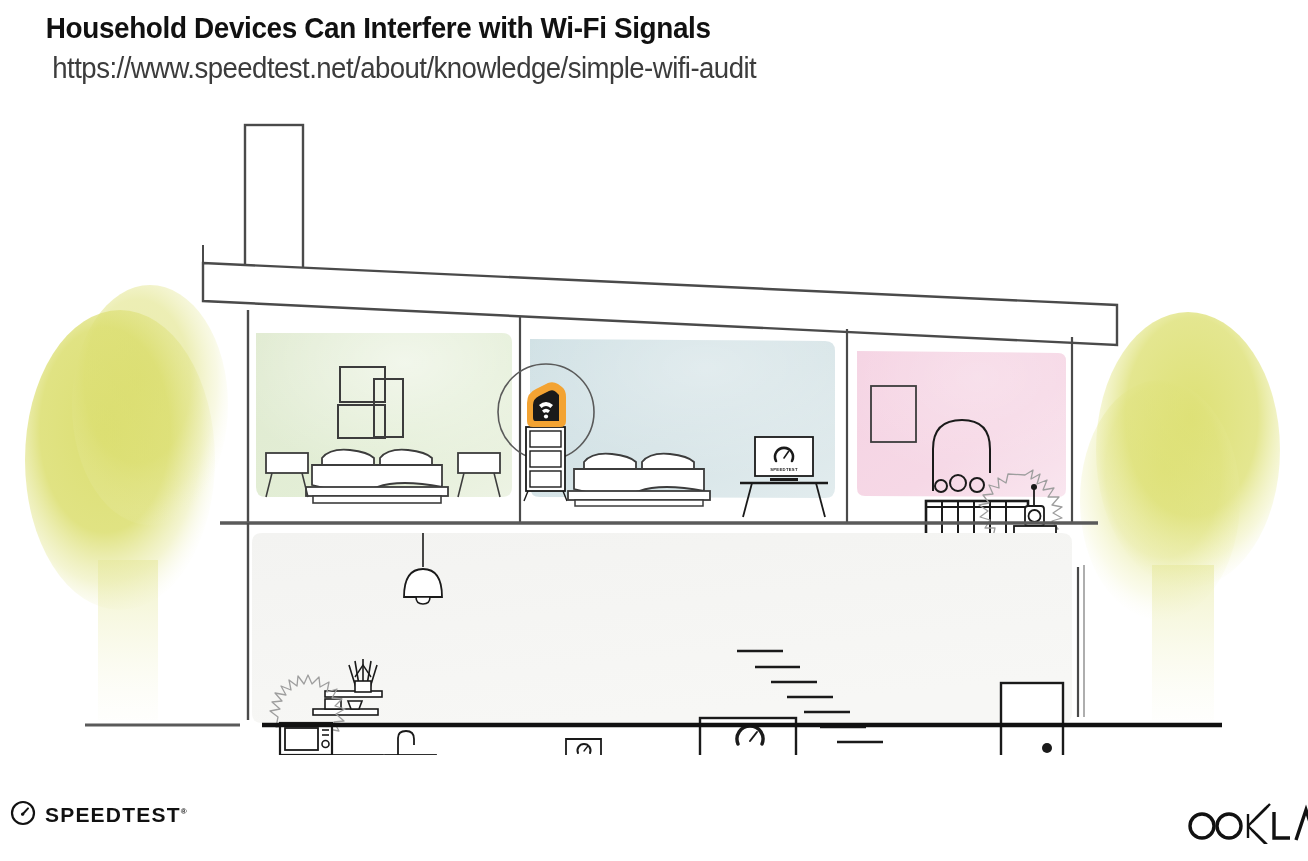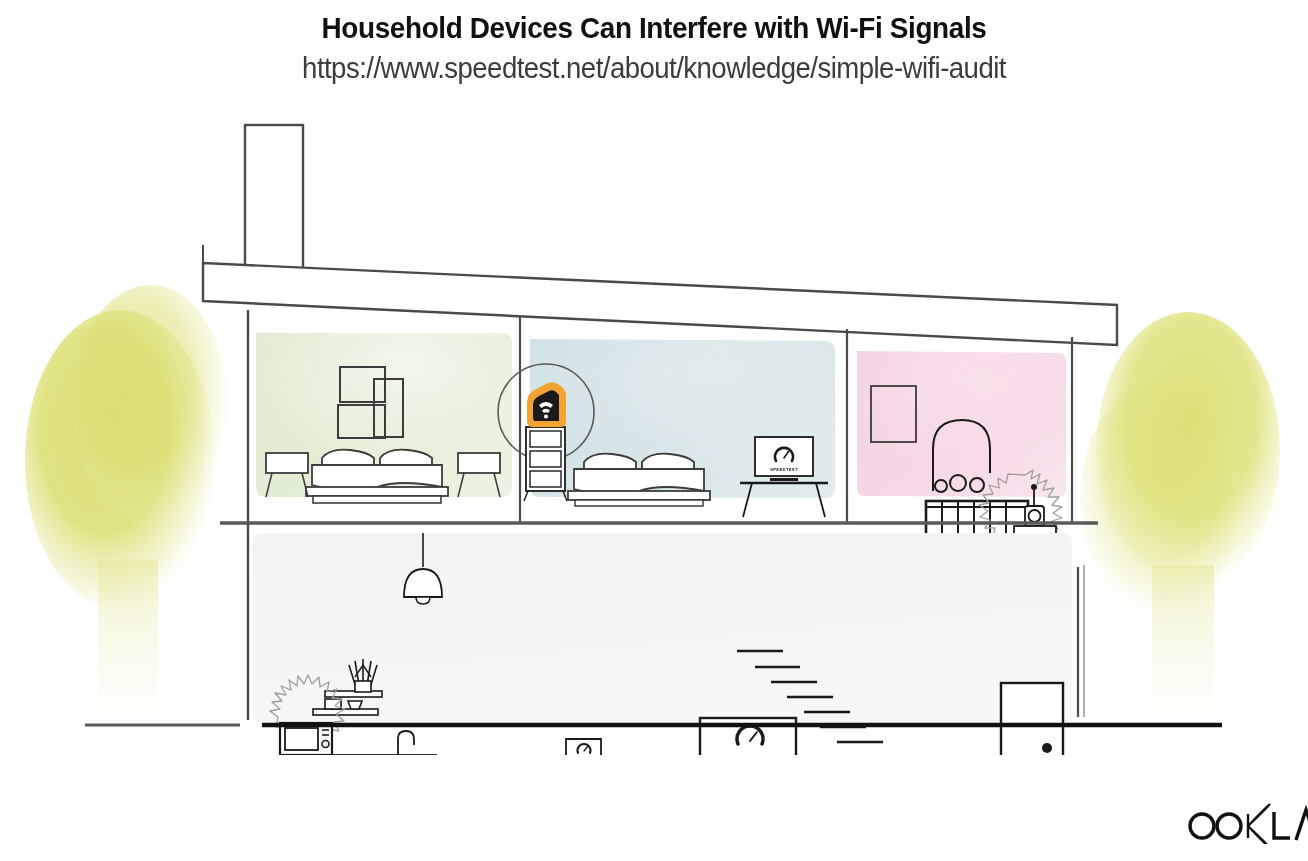--- a/index.html
+++ b/index.html
@@ -6,21 +6,21 @@
   body{
     width:1308px;height:861px;
     background:#ffffff;
     font-family:"Liberation Sans", sans-serif;
     overflow:hidden;
     position:relative;
   }
   .stage{position:absolute;left:0;top:0;width:1308px;height:861px;}
 
   
-  .header{position:absolute;left:0;top:0;width:1308px;text-align:center;}
+  .header{position:absolute;left:0;top:0;width:1308px;}
   .title{
     font-family:"Liberation Sans", sans-serif;
     font-weight:bold;
     font-size:30px;
     letter-spacing:-0.4px;
     color:#111111;
     margin:0;
     padding-top:11px;
     transform:scaleX(0.93);
   }
@@ -386,20 +386,30 @@
 
       <g>
         <line x1="85" y1="620" x2="240" y2="620" stroke="#5a5a5a" stroke-width="3"></line>
         <line x1="262" y1="620" x2="1222" y2="620" stroke="#111111" stroke-width="4.4"></line>
       </g>
     </svg>
   </div>
 
   <div class="footer">
 
+    <div class="brand-speedtest">
+      <span>
+        <svg width="26" height="26" viewBox="0 0 26 26">
+          <circle cx="13" cy="13" r="11" fill="none" stroke="#111" stroke-width="2.2"></circle>
+          <line x1="12.6" y1="14.2" x2="18" y2="8.4" stroke="#111" stroke-width="2" stroke-linecap="round"></line>
+          <circle cx="12.6" cy="14.2" r="1.6" fill="#111"></circle>
+        </svg>
+      </span>
+      <span class="wordmark"><span>SPEEDTEST</span><span class="reg">®</span></span>
+    </div>
 
     <div class="brand-ookla">
       <svg width="132" height="44" viewBox="0 0 132 44">
         <g fill="none" stroke="#111" stroke-width="3.4">
           <circle cx="20" cy="26" r="12"></circle>
           <circle cx="47" cy="26" r="12"></circle>
         </g>
         <g stroke="#111" stroke-width="2.4" fill="none">
           <line x1="66" y1="14" x2="66" y2="38"></line>
           <line x1="66" y1="26" x2="84" y2="8"></line>

